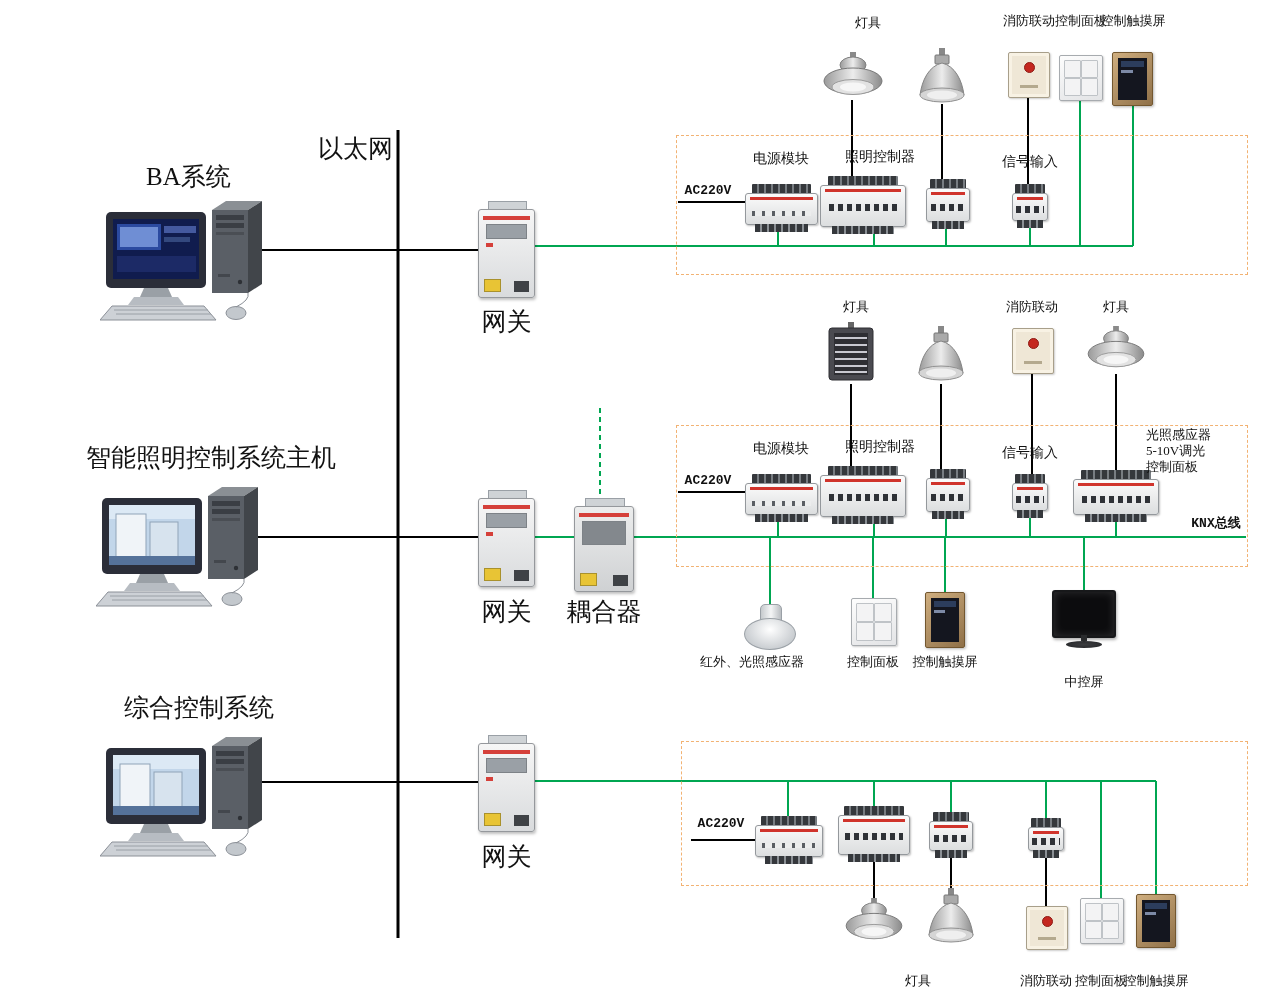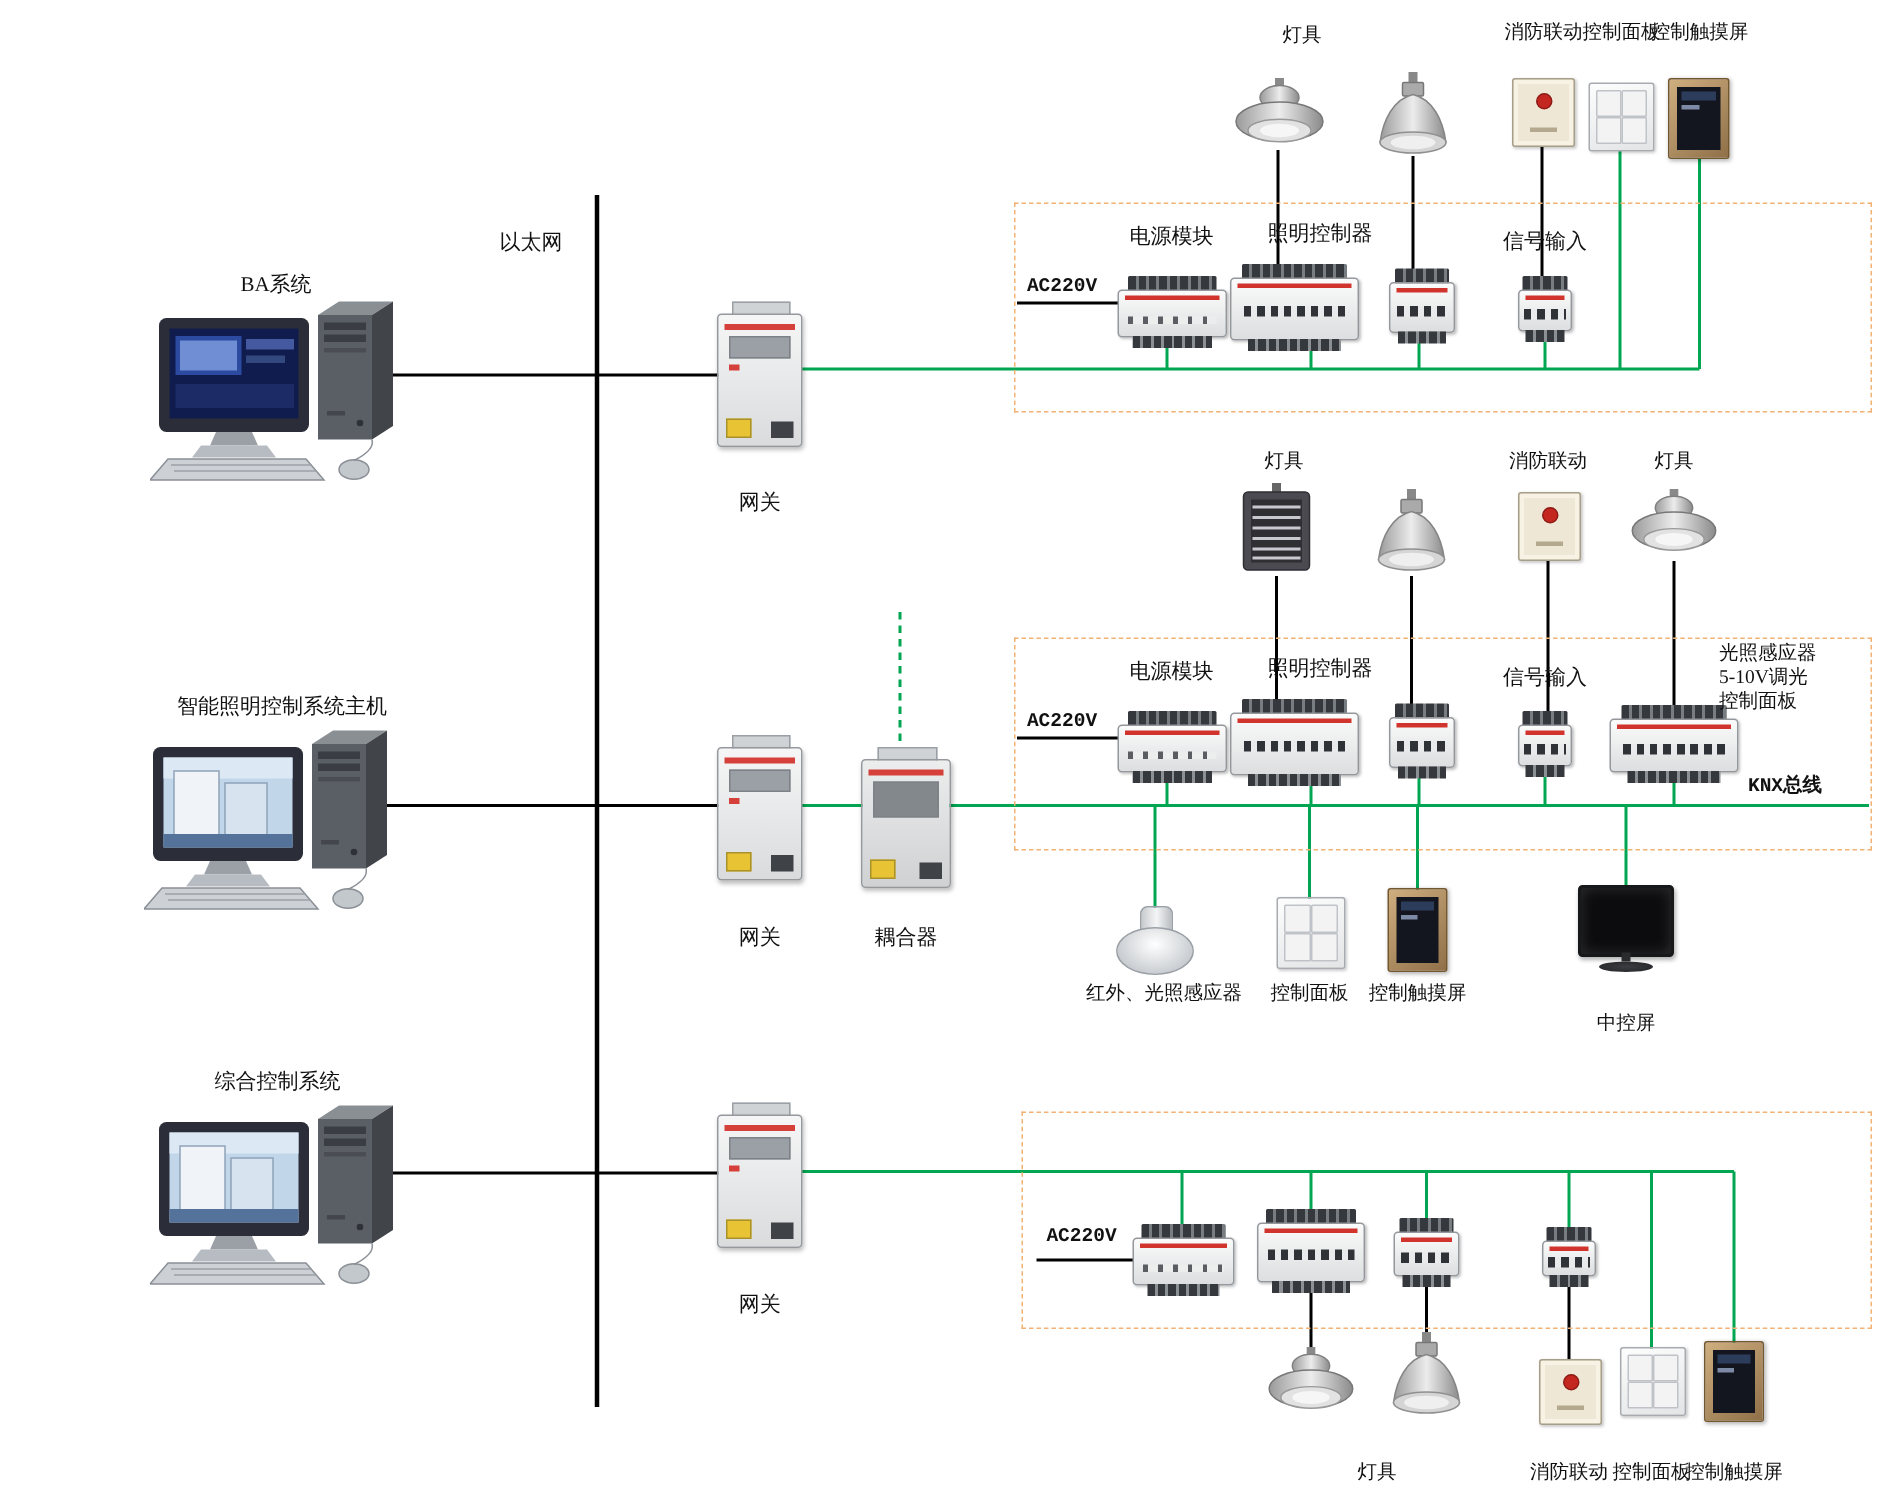--- a/index.html
+++ b/index.html
@@ -2,21 +2,21 @@
 <html><head>
 <meta charset="utf-8">
 <style>
   html,body{margin:0;padding:0;background:#ffffff;}
   #canvas{position:relative;width:1268px;height:1005px;background:#fff;
           font-family:"Liberation Serif","DejaVu Serif",serif;overflow:hidden;}
   .abs{position:absolute;}
   #wires{position:absolute;left:0;top:0;}
   .zone{position:absolute;border:1px dashed #f2b273;}
   .lbl{position:absolute;color:#111;text-align:center;white-space:nowrap;line-height:1.15;}
-  .s19{font-size:14px;margin-top:20px;}
+  .s19{font-size:25px;}
   .s14{font-size:14px;}
   .s13{font-size:13px;}
   .b{font-weight:700;font-family:Liberation Mono, monospace;}
   .ta-l{text-align:left;}
 
   
   .din{position:absolute;}
   .din .tt{position:absolute;top:0;left:9%;right:9%;height:10px;
            background:repeating-linear-gradient(90deg,#35383c 0 5px,#787d82 5px 7px);border-radius:1px;}
   .din .face{position:absolute;left:0;right:0;top:9px;bottom:7px;
@@ -436,42 +436,42 @@
 
   <div class="lbl s19" style="left:318px;top:135px;width:72px">以太网</div>
   <div class="lbl s19" style="left:146px;top:163px;width:76px">BA系统</div>
   <div class="lbl s19" style="left:86px;top:444px;width:204px">智能照明控制系统主机</div>
   <div class="lbl s19" style="left:124px;top:694px;width:122px">综合控制系统</div>
 
   <div class="lbl s19" style="left:478px;top:308px;width:57px">网关</div>
   <div class="lbl s19" style="left:478px;top:598px;width:57px">网关</div>
   <div class="lbl s19" style="left:566px;top:598px;width:76px">耦合器</div>
   <div class="lbl s19" style="left:478px;top:843px;width:57px">网关</div>
-  <div class="lbl s13 b" style="left:1158px;top:517px;width:64px">KNX总线</div>
+  <div class="lbl s13 b" style="left:1184px;top:517px;width:64px">KNX总线</div>
 
   <div class="lbl s13" style="left:848px;top:16px;width:40px">灯具</div>
   <div class="lbl s13" style="left:1001px;top:14px;width:56px">消防联动</div>
   <div class="lbl s13" style="left:1053px;top:14px;width:56px">控制面板</div>
   <div class="lbl s13" style="left:1098px;top:14px;width:70px">控制触摸屏</div>
   <div class="lbl s13 b" style="left:682px;top:184px;width:52px">AC220V</div>
   <div class="lbl s14" style="left:751px;top:151px;width:60px">电源模块</div>
   <div class="lbl s14" style="left:844px;top:149px;width:72px">照明控制器</div>
   <div class="lbl s14" style="left:1001px;top:154px;width:58px">信号输入</div>
 
   <div class="lbl s13" style="left:836px;top:300px;width:40px">灯具</div>
   <div class="lbl s13" style="left:1004px;top:300px;width:56px">消防联动</div>
   <div class="lbl s13" style="left:1096px;top:300px;width:40px">灯具</div>
   <div class="lbl s13 b" style="left:682px;top:474px;width:52px">AC220V</div>
   <div class="lbl s14" style="left:751px;top:441px;width:60px">电源模块</div>
   <div class="lbl s14" style="left:844px;top:439px;width:72px">照明控制器</div>
   <div class="lbl s14" style="left:1001px;top:445px;width:58px">信号输入</div>
   <div class="lbl s13 ta-l" style="left:1146px;top:428px;width:86px">光照感应器</div>
   <div class="lbl s13 ta-l" style="left:1146px;top:444px;width:86px">5-10V调光</div>
   <div class="lbl s13 ta-l" style="left:1146px;top:460px;width:86px">控制面板</div>
-  <div class="lbl s13" style="left:712px;top:655px;width:128px">红外、光照感应器</div>
+  <div class="lbl s13" style="left:688px;top:655px;width:128px">红外、光照感应器</div>
   <div class="lbl s13" style="left:845px;top:655px;width:56px">控制面板</div>
   <div class="lbl s13" style="left:910px;top:655px;width:70px">控制触摸屏</div>
   <div class="lbl s13" style="left:1061px;top:675px;width:46px">中控屏</div>
 
   <div class="lbl s13 b" style="left:695px;top:817px;width:52px">AC220V</div>
   <div class="lbl s13" style="left:898px;top:974px;width:40px">灯具</div>
   <div class="lbl s13" style="left:1018px;top:974px;width:56px">消防联动</div>
   <div class="lbl s13" style="left:1073px;top:974px;width:56px">控制面板</div>
   <div class="lbl s13" style="left:1121px;top:974px;width:70px">控制触摸屏</div>
 

